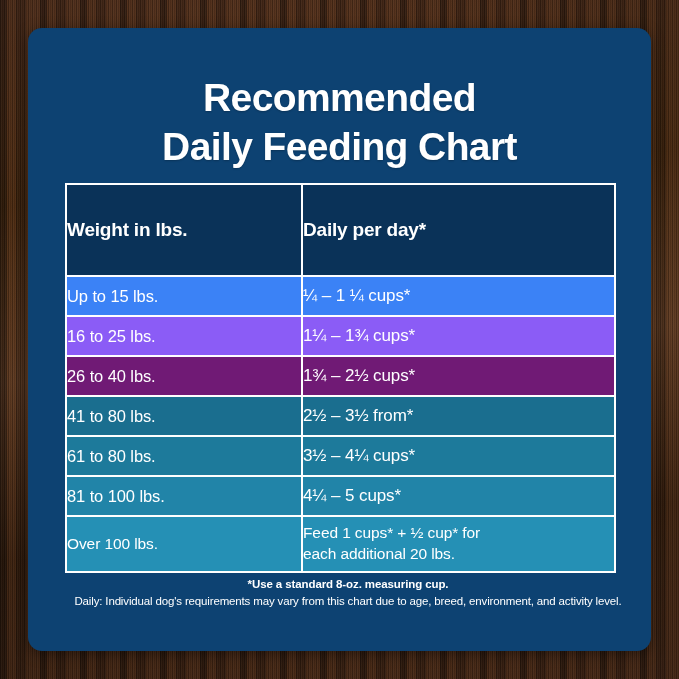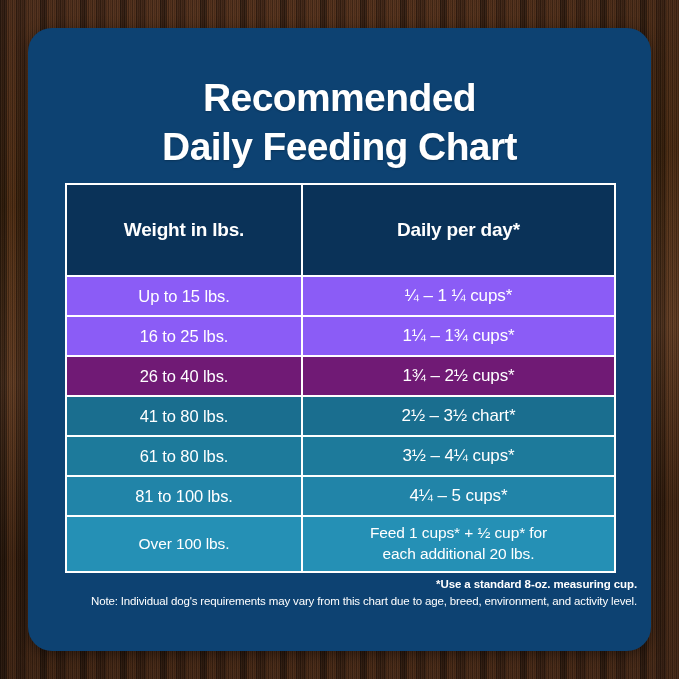--- a/index.html
+++ b/index.html
@@ -42,21 +42,21 @@
   }
 
   
   #card {
     position: absolute;
     left: 28px;
     top: 28px;
     width: 623px;
     height: 623px;
     background: #0d4272;
-    border-radius: 24px;
+    border-radius: 14px;
     box-shadow: 0 3px 14px rgba(0,0,0,0.40);
     box-sizing: border-box;
     overflow: hidden;
   }
 
   
   #title-block {
     position: absolute;
     left: 0;
     right: 0;
@@ -77,21 +77,21 @@
     left: 37px;
     top: 155px;
     width: 549px;
     border-collapse: collapse;
     table-layout: fixed;
     border: 2px solid #ffffff;
   }
   #feeding-table td, #feeding-table th {
     border: 2px solid #ffffff;
     color: #ffffff;
-    text-align: center;
+    text-align: left;
     vertical-align: middle;
     padding: 0;
     box-sizing: border-box;
   }
   .col-weight { width: 236px; }
   .col-cups   { width: 313px; }
 
   .hdr-cell {
     height: 92px;
     background: #0a3258;
@@ -106,35 +106,35 @@
     letter-spacing: -0.1px;
   }
   .data-cell.tall {
     height: 56px;
     line-height: 1.35;
     font-size: 15.5px;
   }
   .cups-cell { font-size: 17px; }
 
   
-  .r1 td { background: #8b5cf6; }
+  .r1 td { background: #3b82f6; }
   .r2 td { background: #8b5cf6; }
   .r3 td { background: #701a75; }
   .r4 td { background: #1a6e8f; }
   .r5 td { background: #1d7a9b; }
   .r6 td { background: #2184a8; }
   .r7 td { background: #2590b5; }
 
   
   #footnotes {
     position: absolute;
     left: 31px;
     right: 14px;
     top: 548px;
-    text-align: right;
+    text-align: center;
     color: #ffffff;
     line-height: 1.52;
   }
   #footnotes .fn-strong {
     display: block;
     font-size: 11.5px;
     font-weight: bold;
     letter-spacing: -0.1px;
   }
   #footnotes .fn-line {
@@ -176,21 +176,21 @@
       <tr class="r2">
         <td class="data-cell">16 to 25 lbs.</td>
         <td class="data-cell cups-cell">1¼ – 1¾  cups*</td>
       </tr>
       <tr class="r3">
         <td class="data-cell">26 to 40 lbs.</td>
         <td class="data-cell cups-cell">1¾ – 2½ cups*</td>
       </tr>
       <tr class="r4">
         <td class="data-cell">41 to 80 lbs.</td>
-        <td class="data-cell cups-cell">2½ – 3½ chart*</td>
+        <td class="data-cell cups-cell">2½ – 3½ from*</td>
       </tr>
       <tr class="r5">
         <td class="data-cell">61 to 80 lbs.</td>
         <td class="data-cell cups-cell">3½ – 4¼ cups*</td>
       </tr>
       <tr class="r6">
         <td class="data-cell">81 to 100 lbs.</td>
         <td class="data-cell cups-cell">4¼ – 5 cups*</td>
       </tr>
       <tr class="r7">
@@ -198,16 +198,16 @@
         <td class="data-cell tall">
           <span>Feed 1 cups* + ½ cup* for</span><br>
           <span>each additional 20 lbs.</span>
         </td>
       </tr>
     </tbody>
   </table>
 
   <div id="footnotes">
     <span class="fn-strong">*Use a standard 8-oz. measuring cup.</span>
-    <span class="fn-line">Note: Individual dog's requirements may vary from this chart due to age, breed, environment, and activity level.</span>
+    <span class="fn-line">Daily: Individual dog's requirements may vary from this chart due to age, breed, environment, and activity level.</span>
   </div>
 
 </div>
 
 </body></html>

